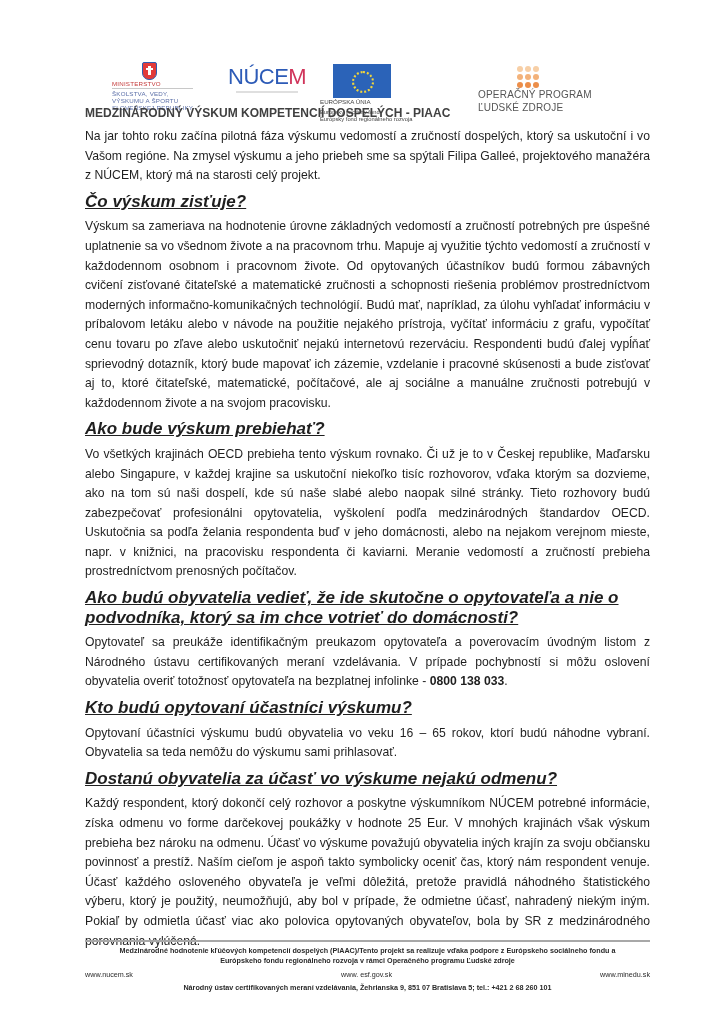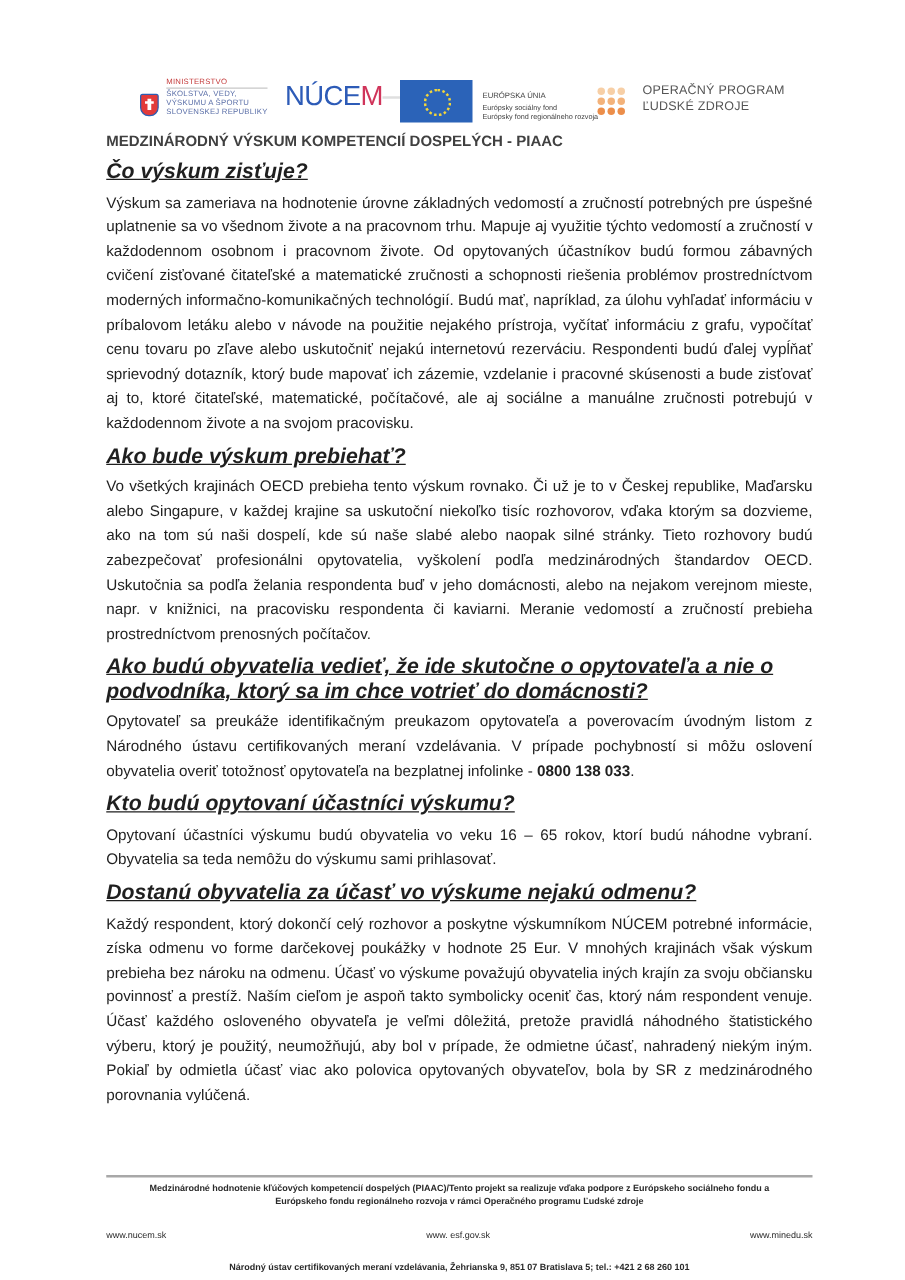--- a/index.html
+++ b/index.html
@@ -2,21 +2,21 @@
 <html><head>
 <meta charset="utf-8">
 <style>
   html, body { margin: 0; padding: 0; background: #ffffff; }
   body {
     width: 724px; height: 1024px; position: relative; overflow: hidden;
     font-family: "Liberation Sans", "DejaVu Sans", sans-serif;
     color: #1f1f1f;
   }
   .logos { position: absolute; top: 60px; left: 0; width: 724px; height: 40px; }
-  .logo { position: absolute; display: flex; align-items: flex-end; }
+  .logo { position: absolute; display: flex; align-items: center; flex-direction: column; }
   .logo-min { left: 112px; top: 2px; }
   .shield {
     width: 13px; height: 16px; background: #e23a3a; border-radius: 2px 2px 7px 7px;
     border: 1px solid #2d5db2; position: relative; margin-right: 6px;
   }
   .shield::after { content: ""; position: absolute; left: 5px; top: 3px; width: 3px; height: 9px; background: #fff; }
   .shield::before { content: ""; position: absolute; left: 3px; top: 5px; width: 7px; height: 2px; background: #fff; }
   .min-text { font-size: 6.2px; line-height: 7px; color: #5b6fa8; letter-spacing: 0.2px; }
   .min-text .top { color: #c43a3a; border-bottom: 1px solid #c8c8c8; margin-bottom: 1px; padding-bottom: 1px; }
   .logo-nucem { left: 228px; top: 4px; align-items: center; }
@@ -38,21 +38,21 @@
 
   .content { position: absolute; left: 85px; top: 106px; width: 565px; }
   .title { font-weight: bold; font-size: 12px; margin: 0 0 7px 0; color: #404040; }
   .p { font-size: 12.2px; line-height: 19.6px; text-align: justify; margin: 0 0 6px 0; }
   .q { font-size: 17px; line-height: 19.6px; font-weight: bold; font-style: italic; margin: 0 0 6px 0; text-decoration: underline; }
   .b { font-weight: bold; }
 
   .footer { position: absolute; left: 85px; top: 940px; width: 565px; font-size: 7.2px; color: #2a2a2a; }
   .footer-line { height: 2px; background: #a8a8a8; margin-bottom: 4px; }
   .f-bold { font-weight: bold; text-align: center; line-height: 10px; }
-  .f-links { display: flex; justify-content: space-between; line-height: 11px; margin: 16px 0; }
+  .f-links { display: flex; justify-content: space-between; line-height: 11px; margin: 3px 0; }
   .f-addr { font-weight: bold; text-align: center; line-height: 10px; }
 </style>
 </head>
 <body>
 
 <div class="logos">
   <div class="logo logo-min">
     <div class="shield"></div>
     <div class="min-text">
       <div class="top">MINISTERSTVO</div>
@@ -92,20 +92,21 @@
     </div>
     <div class="op-text">
       <div>OPERAČNÝ PROGRAM</div>
       <div>ĽUDSKÉ ZDROJE</div>
     </div>
   </div>
 </div>
 
 <div class="content">
   <div class="title">MEDZINÁRODNÝ VÝSKUM KOMPETENCIÍ DOSPELÝCH - PIAAC</div>
+  <p class="p">Na jar tohto roku začína pilotná fáza výskumu vedomostí a zručností dospelých, ktorý sa uskutoční i vo Vašom regióne. Na zmysel výskumu a jeho priebeh sme sa spýtali Filipa Galleé, projektového manažéra z NÚCEM, ktorý má na starosti celý projekt.</p>
 
   <p class="q">Čo výskum zisťuje?</p>
   <p class="p">Výskum sa zameriava na hodnotenie úrovne základných vedomostí a zručností potrebných pre úspešné uplatnenie sa vo všednom živote a na pracovnom trhu. Mapuje aj využitie týchto vedomostí a zručností v každodennom osobnom i pracovnom živote. Od opytovaných účastníkov budú formou zábavných cvičení zisťované čitateľské a matematické zručnosti a schopnosti riešenia problémov prostredníctvom moderných informačno-komunikačných technológií. Budú mať, napríklad, za úlohu vyhľadať informáciu v príbalovom letáku alebo v návode na použitie nejakého prístroja, vyčítať informáciu z grafu, vypočítať cenu tovaru po zľave alebo uskutočniť nejakú internetovú rezerváciu. Respondenti budú ďalej vypĺňať sprievodný dotazník, ktorý bude mapovať ich zázemie, vzdelanie i pracovné skúsenosti a bude zisťovať aj to, ktoré čitateľské, matematické, počítačové, ale aj sociálne a manuálne zručnosti potrebujú v každodennom živote a na svojom pracovisku.</p>
 
   <p class="q">Ako bude výskum prebiehať?</p>
   <p class="p">Vo všetkých krajinách OECD prebieha tento výskum rovnako. Či už je to v Českej republike, Maďarsku alebo Singapure, v každej krajine sa uskutoční niekoľko tisíc rozhovorov, vďaka ktorým sa dozvieme, ako na tom sú naši dospelí, kde sú naše slabé alebo naopak silné stránky. Tieto rozhovory budú zabezpečovať profesionálni opytovatelia, vyškolení podľa medzinárodných štandardov OECD. Uskutočnia sa podľa želania respondenta buď v jeho domácnosti, alebo na nejakom verejnom mieste, napr. v knižnici, na pracovisku respondenta či kaviarni. Meranie vedomostí a zručností prebieha prostredníctvom prenosných počítačov.</p>
 
   <p class="q">Ako budú obyvatelia vedieť, že ide skutočne o opytovateľa a nie o podvodníka, ktorý sa im chce votrieť do domácnosti?</p>
   <p class="p"><span>Opytovateľ sa preukáže identifikačným preukazom opytovateľa a poverovacím úvodným listom z Národného ústavu certifikovaných meraní vzdelávania. V prípade pochybností si môžu oslovení obyvatelia overiť totožnosť opytovateľa na bezplatnej infolinke - </span><span class="b">0800 138 033</span><span>.</span></p>
 

